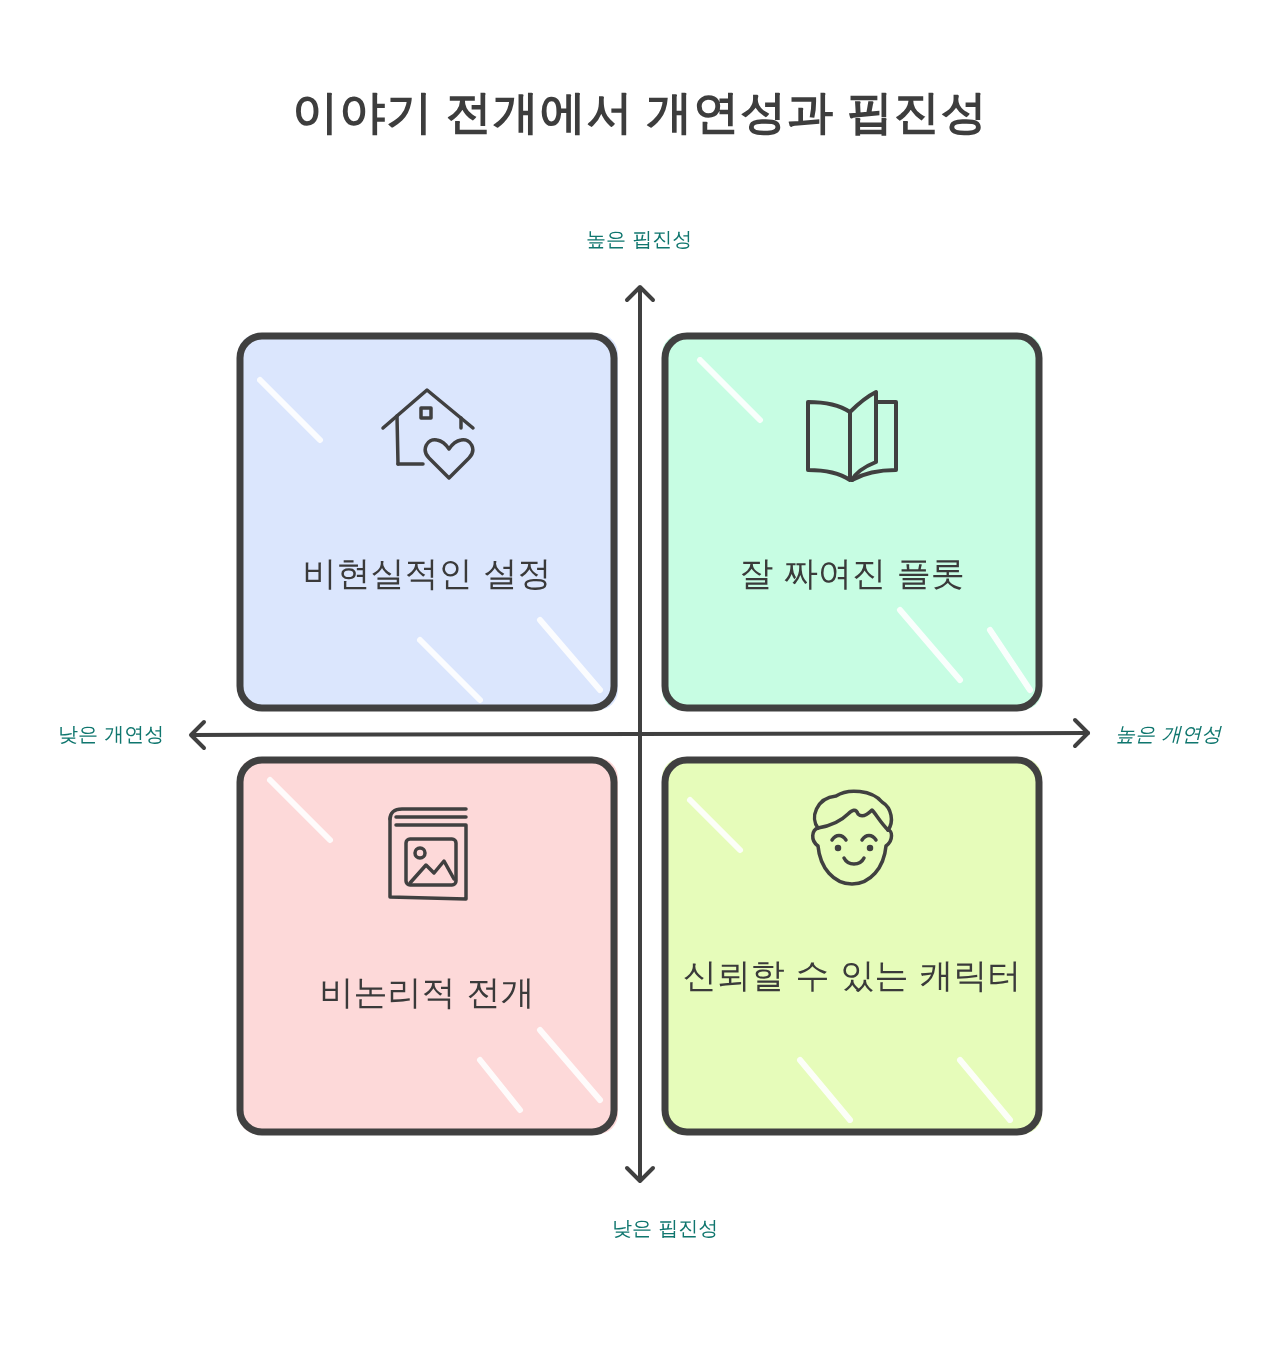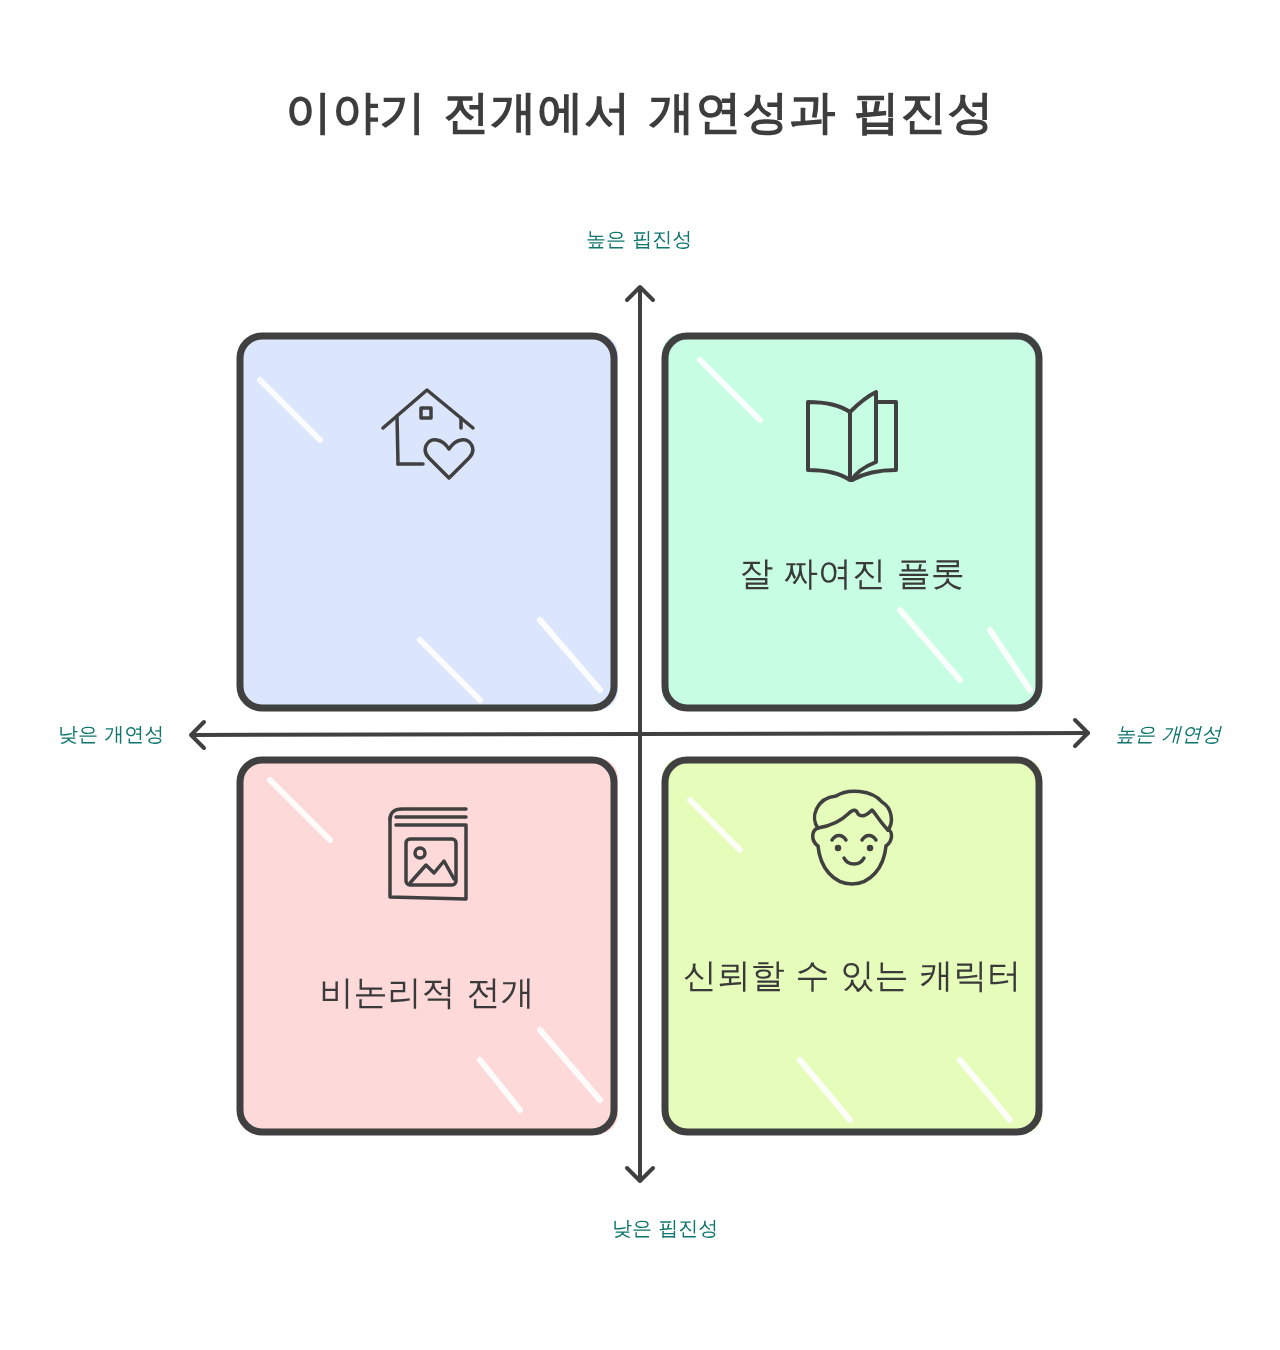--- a/index.html
+++ b/index.html
@@ -1,19 +1,19 @@
 <!DOCTYPE html>
 <html><head>
   <meta charset="utf-8">
   <style>
     html, body { margin:0; padding:0; background:#ffffff; }
     body { width:1280px; height:1350px; position:relative; overflow:hidden;
            font-family:"DejaVu Sans", sans-serif; color:#3d3d3d; }
     .title { position:absolute; left:0; top:82px; width:1280px; text-align:center;
-             font-size:46px; font-weight:bold; color:#3d3d3d; letter-spacing:1px; }
+             font-size:46px; font-weight:bold; color:#3d3d3d; letter-spacing:1px;font-family:Liberation Serif, serif; }
     .axis-label { position:absolute; font-size:20px; color:#0f766e; white-space:nowrap; }
     svg.canvas { position:absolute; left:0; top:0; }
     .quad { position:absolute; width:372px; height:372px; display:flex; flex-direction:column;
             align-items:center; }
     .quad .icon { margin-top:44px; width:110px; height:110px; display:flex; align-items:center; justify-content:center; }
     .quad .label { margin-top:58px; width:340px; text-align:center; font-size:34px; line-height:48px; color:#3a3a3a; }
   </style>
 </head>
 <body>
 
@@ -75,20 +75,21 @@
   <div class="icon">
     <svg width="100" height="100" viewBox="0 0 100 100" fill="none" stroke="#404040" stroke-width="3.5" stroke-linecap="round" stroke-linejoin="round">
       <polyline points="6,42 50,4 96,42"></polyline>
       <line x1="20" y1="30" x2="21" y2="78"></line>
       <line x1="21" y1="78" x2="46" y2="78"></line>
       <line x1="84" y1="32" x2="84" y2="42"></line>
       <rect x="44" y="22" width="10" height="10"></rect>
       <path d="M72,92 L52,72 C44,64 50,52 60,54 C66,55 70,60 72,63 C74,60 78,55 84,54 C94,52 100,64 92,72 Z"></path>
     </svg>
   </div>
+  <div class="label">비현실적인 설정</div>
 </div>
 
 <div class="quad" style="left:666px; top:337px;">
   <div class="icon">
     <svg width="100" height="100" viewBox="0 0 100 100" fill="none" stroke="#404040" stroke-width="4" stroke-linecap="round" stroke-linejoin="round">
       <path d="M6,16 C22,16 36,18 48,26 L48,94 C36,86 22,84 6,84 Z"></path>
       <path d="M48,26 C56,18 66,10 74,6 L74,76 C64,80 54,86 50,94"></path>
       <path d="M74,16 L94,16 L94,84 C80,84 64,86 50,94"></path>
     </svg>
   </div>

